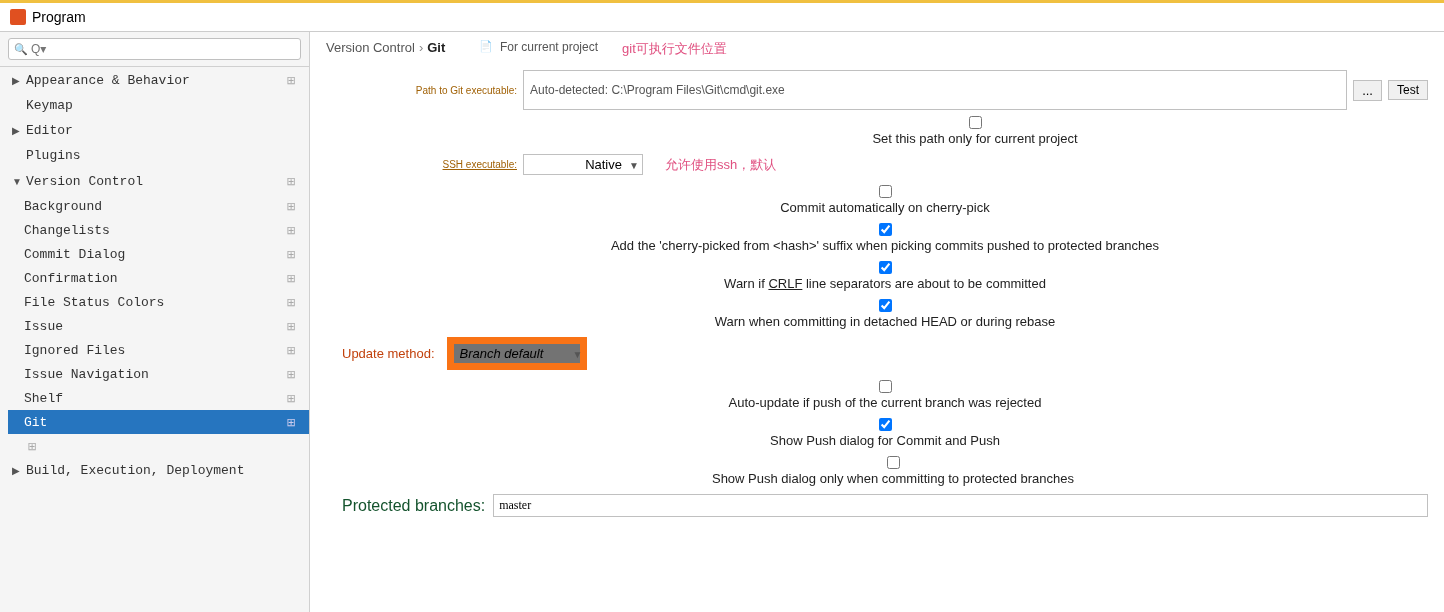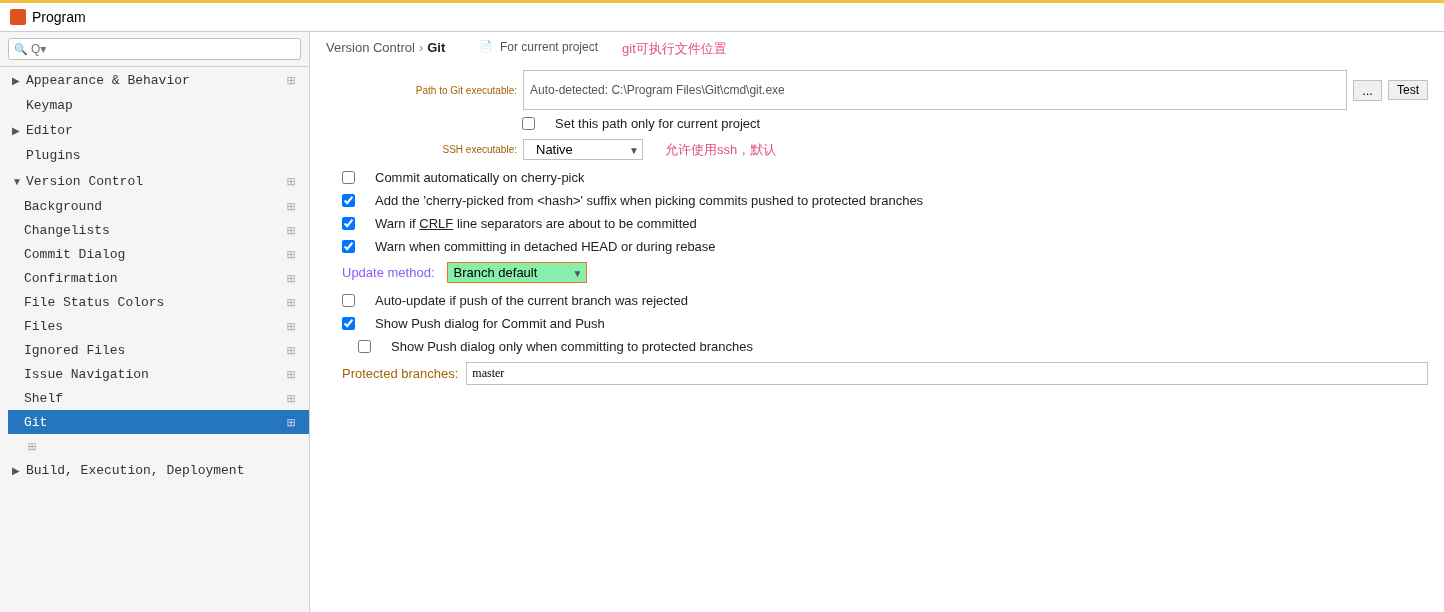--- a/index.html
+++ b/index.html
@@ -182,45 +182,47 @@
 
     .ssh-select {
       border: 1px solid #c0c0c0;
       padding: 2px 20px 2px 12px;
       font-size: 13px;
       background: #fff;
       outline: none;
       appearance: none;
       cursor: pointer;
       width: 120px;
+      text-align: right;
     }
 
     .select-wrap {
       position: relative;
       display: inline-block;
     }
 
     .select-arrow {
       position: absolute;
       right: 4px;
       top: 50%;
       transform: translateY(-50%);
       pointer-events: none;
       font-size: 10px;
       color: #555;
     }
 
     .checkbox-row {
       display: flex;
       align-items: center;
-      gap: 20px;
+      gap: 2px;
       margin-bottom: 8px;
       padding-left: 16px;
       font-size: 13px;
       color: #222;
+      flex-direction: column;
     }
 
     .checkbox-row.indented {
       padding-left: 32px;
     }
 
     .checkbox-row input[type=checkbox] {
       margin: 0;
       flex-shrink: 0;
     }
@@ -228,47 +230,48 @@
     .update-method-row {
       display: flex;
       align-items: center;
       gap: 8px;
       margin-bottom: 10px;
       padding-left: 16px;
     }
 
     .update-label {
       font-size: 13px;
-      color: #8b5cf6;
+      color: #c2410c;
       margin-right: 4px;
       text-align: right;
     }
 
     .update-select {
-      border: 1px solid #f97316;
+      border: 7px solid #f97316;
       padding: 2px 20px 2px 6px;
       font-size: 13px;
-      background: #86efac;
+      background: #737373;
       outline: none;
       appearance: none;
       cursor: pointer;
       width: 140px;
+      font-style: italic;
     }
 
     .protected-row {
       display: flex;
       align-items: center;
       gap: 8px;
       padding-left: 16px;
       margin-top: 6px;
     }
 
     .protected-label {
-      font-size: 13px;
-      color: #a16207;
+      font-size: 16px;
+      color: #14532d;
       white-space: nowrap;
     }
 
     .protected-input {
       border: 1px solid #c0c0c0;
       padding: 3px 5px;
       font-size: 12px;
       flex: 1;
       outline: none;
       font-family: Liberation Serif, serif;
@@ -357,21 +360,21 @@
       </div>
       <div class="nav-child-item">
         <span class="nav-label">Confirmation</span>
         <span class="nav-icon-right">⊞</span>
       </div>
       <div class="nav-child-item">
         <span class="nav-label">File Status Colors</span>
         <span class="nav-icon-right">⊞</span>
       </div>
       <div class="nav-child-item">
-        <span class="nav-label">Files</span>
+        <span class="nav-label">Issue</span>
         <span class="nav-icon-right">⊞</span>
       </div>
       <div class="nav-child-item">
         <span class="nav-label">Ignored Files</span>
         <span class="nav-icon-right">⊞</span>
       </div>
       <div class="nav-child-item">
         <span class="nav-label">Issue Navigation</span>
         <span class="nav-icon-right">⊞</span>
       </div>
@@ -413,21 +416,21 @@
         <button class="btn-browse">...</button>
         <button class="btn-test">Test</button>
       </div>
 
       <div class="checkbox-row" style="padding-left:196px; margin-bottom:8px;">
         <input type="checkbox" id="cb-set-path" style="">
         <label for="cb-set-path">Set this path only for current project</label>
       </div>
 
       <div class="path-row" style="margin-bottom:10px; align-items:center;">
-        <span class="path-row-label" style="width:175px;text-align:right;">SSH executable:</span>
+        <span class="path-row-label" style="width:175px;text-align:right;text-decoration:underline;">SSH executable:</span>
         <div class="select-wrap">
           <select class="ssh-select">
             <option>Native</option>
             <option>Built-in</option>
           </select>
           <span class="select-arrow">▼</span>
         </div>
         <span style="color:#e05080; font-size:13px; margin-left:16px;">允许使用ssh，默认</span>
       </div>
 

